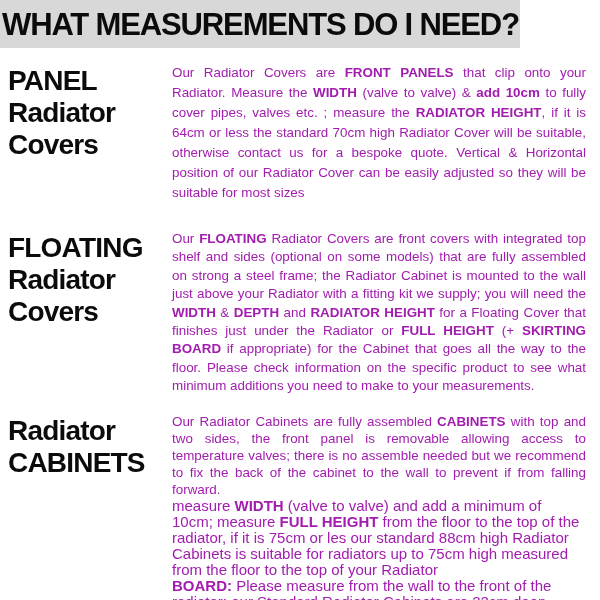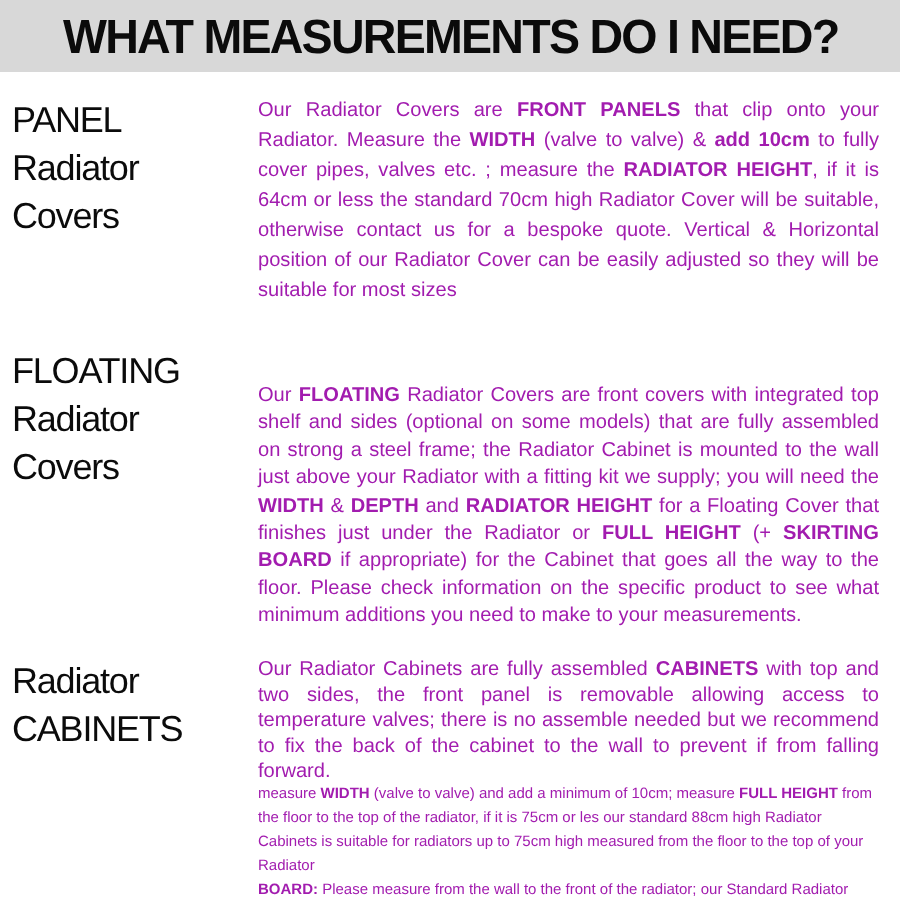--- a/index.html
+++ b/index.html
@@ -5,66 +5,66 @@
   html,body{margin:0;padding:0;background:#fff;}
   #page{
     width:600px;height:600px;
     background:#ffffff;
     font-family:"Liberation Sans",sans-serif;
     color:#111;
     overflow:hidden;
     position:relative;
   }
   .header-bar{
-    width:600px;height:48px;
+    width:520px;height:48px;
     background:#d8d8d8;
     display:flex;align-items:center;justify-content:center;
   }
   .header-title{
     font-size:32px;
     font-weight:bold;
     letter-spacing:-1.2px;
     color:#0b0b0b;
     white-space:nowrap;
     transform:scaleX(0.97);
   }
   .section{
     display:flex;
     padding:0 14px 0 8px;
   }
   .section.s1{margin-top:15px;}
   .section.s2{margin-top:27px;}
   .section.s3{margin-top:17px;}
   .heading{
     width:160px;min-width:160px;
-    font-weight:normal;
-    font-size:24px;
+    font-weight:bold;
+    font-size:28px;
     line-height:32px;
     letter-spacing:-0.8px;
     color:#0b0b0b;
     padding-top:2px;
   }
   .heading .hline{transform-origin:left center;}
   .body{
     flex:1;
     padding-left:4px;
   }
   .body p{
     margin:0;
     color:#a21caf;
   }
   p.jst{
     font-size:13.4px;
     line-height:20px;
     text-align:justify;
   }
-  .s2 p.jst{line-height:18.4px;margin-top:24px;}
+  .s2 p.jst{line-height:18.4px;}
   .s3 p.jst{line-height:17px;}
   p.sml{
-    font-size:10px;
+    font-size:15px;
     line-height:16px;
     text-align:left;
   }
   .b{font-weight:bold;}
 </style>
 </head>
 <body>
 
 <div id="page">
 

